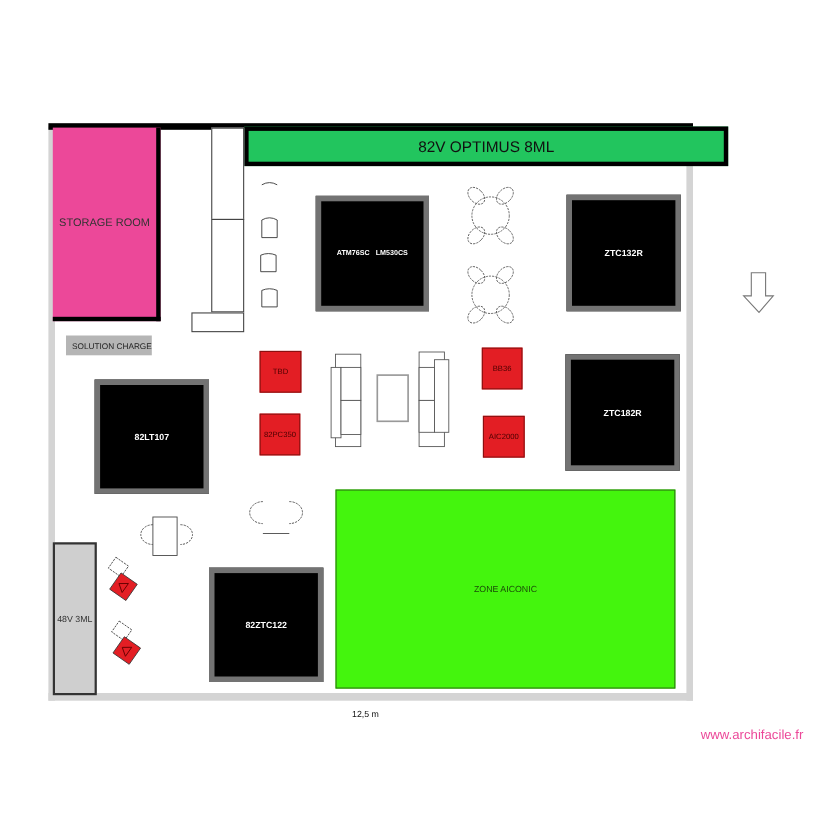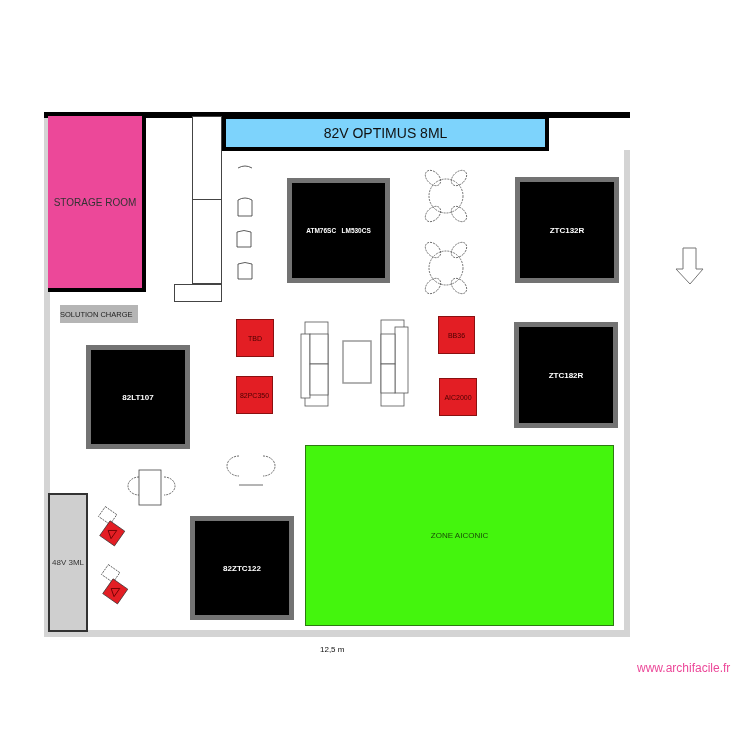--- a/index.html
+++ b/index.html
@@ -3,22 +3,22 @@
   <meta charset="utf-8">
   <style>
     html, body { margin:0; padding:0; background:#ffffff; }
     body { width:750px; height:750px; position:relative; overflow:hidden; font-family:"Liberation Sans", sans-serif; }
     .abs { position:absolute; box-sizing:border-box; }
     .wall-top { left:44px; top:112px; width:586px; height:6px; background:#000; }
     .wall-left { left:44px; top:115px; width:6px; height:522px; background:#d4d4d4; }
     .wall-right { left:624px; top:150px; width:6px; height:487px; background:#d4d4d4; }
     .wall-bottom { left:44px; top:630px; width:586px; height:7px; background:#d4d4d4; }
     .storage { left:48px; top:116px; width:98px; height:176px; background:#ec4899; border-right:4px solid #000; border-bottom:4px solid #000; display:flex; align-items:center; justify-content:center; font-size:10px; color:#333; }
-    .optimus { left:222px; top:115px; width:327px; height:36px; background:#7dd3fc; border:4px solid #000; display:flex; align-items:center; justify-content:center; font-size:14px; color:#111; }
-    .sol-charge { left:60px; top:305px; width:78px; height:18px; background:#b5b5b5; display:flex; align-items:center; justify-content:flex-start; font-size:7.5px; color:#222; }
+    .optimus { left:222px; top:115px; width:440px; height:36px; background:#22c55e; border:4px solid #000; display:flex; align-items:center; justify-content:center; font-size:14px; color:#111; }
+    .sol-charge { left:60px; top:305px; width:78px; height:18px; background:#b5b5b5; display:flex; align-items:center; justify-content:flex-end; font-size:7.5px; color:#222; }
     .counter { background:#fff; border:1px solid #444; }
     .machine { background:#000; border:5px solid #737373; display:flex; align-items:center; justify-content:center; color:#fff; font-size:8px; font-weight:bold; }
     .red-box { background:#e31e24; border:1px solid #8a1010; display:flex; align-items:center; justify-content:center; color:#4a0000; font-size:7px; }
     .green-zone { left:305px; top:445px; width:309px; height:181px; background:#44f50d; border:1px solid #2d7a12; display:flex; align-items:center; justify-content:center; font-size:8px; color:#1a4a08; }
     .batt48 { left:48px; top:493px; width:40px; height:139px; background:#cfcfcf; border:2px solid #333; display:flex; align-items:center; justify-content:center; font-size:8px; color:#333; }
     .scale { left:320px; top:645px; font-size:8px; color:#111; }
     .watermark { left:637px; top:661px; font-size:12px; color:#ec4899; }
     svg { position:absolute; left:0; top:0; }
   </style>
 </head>

